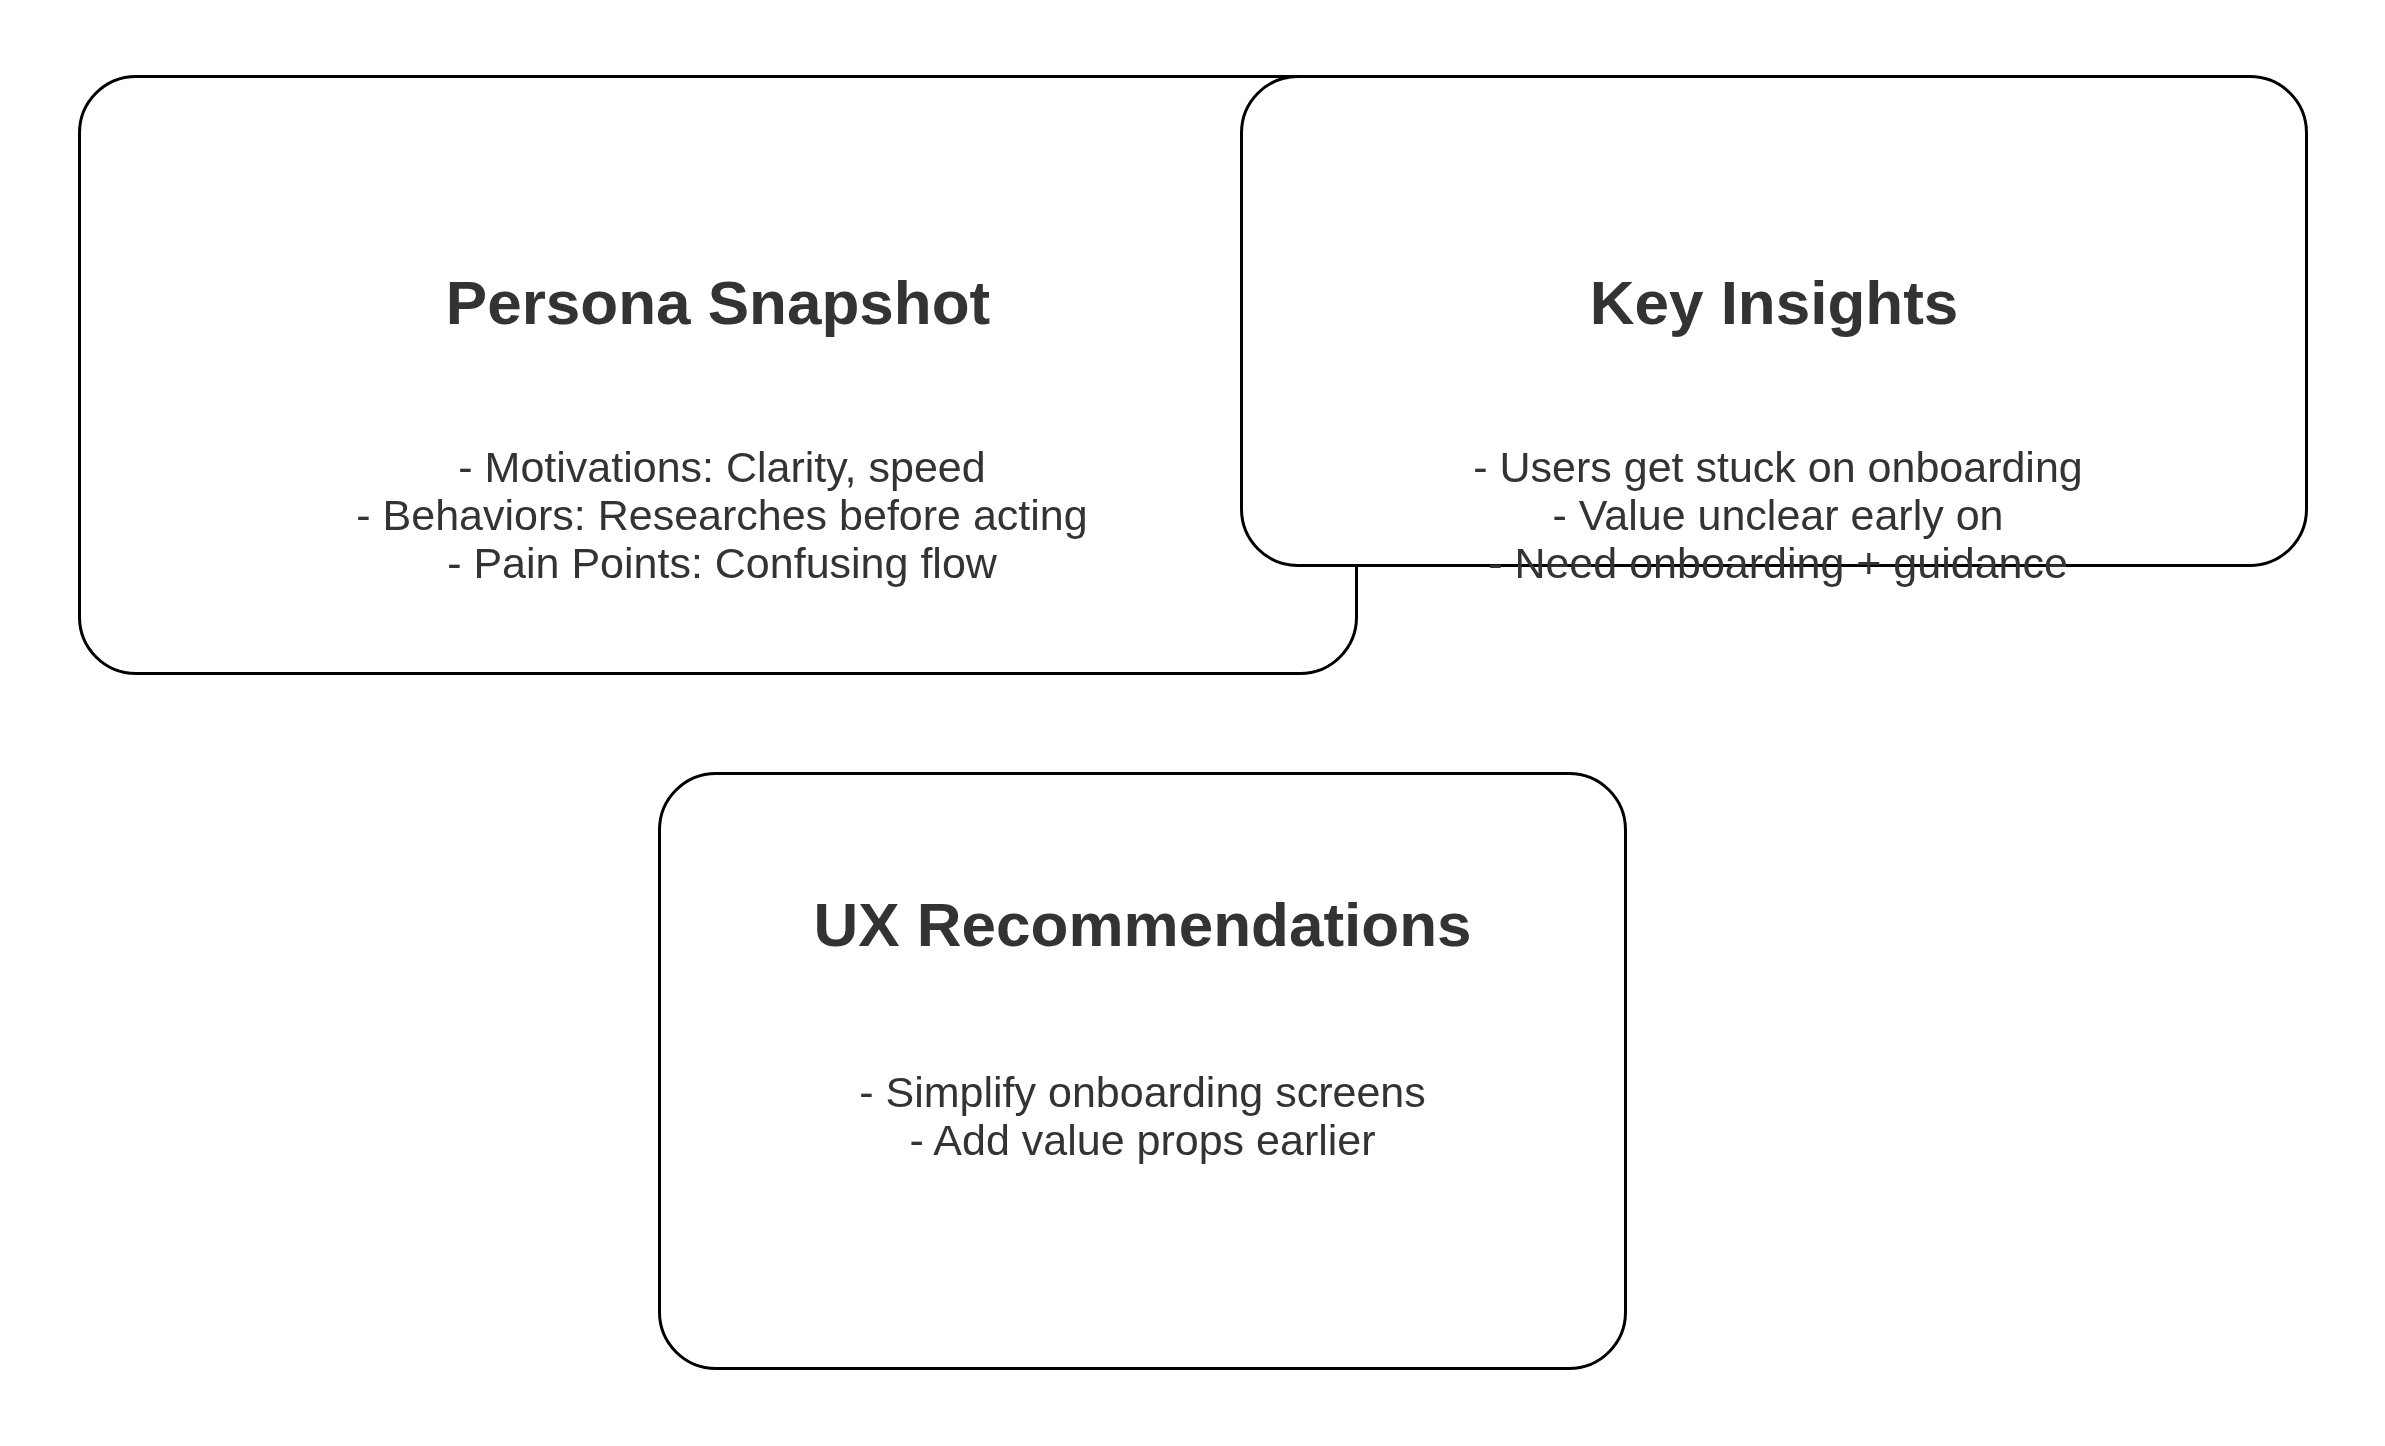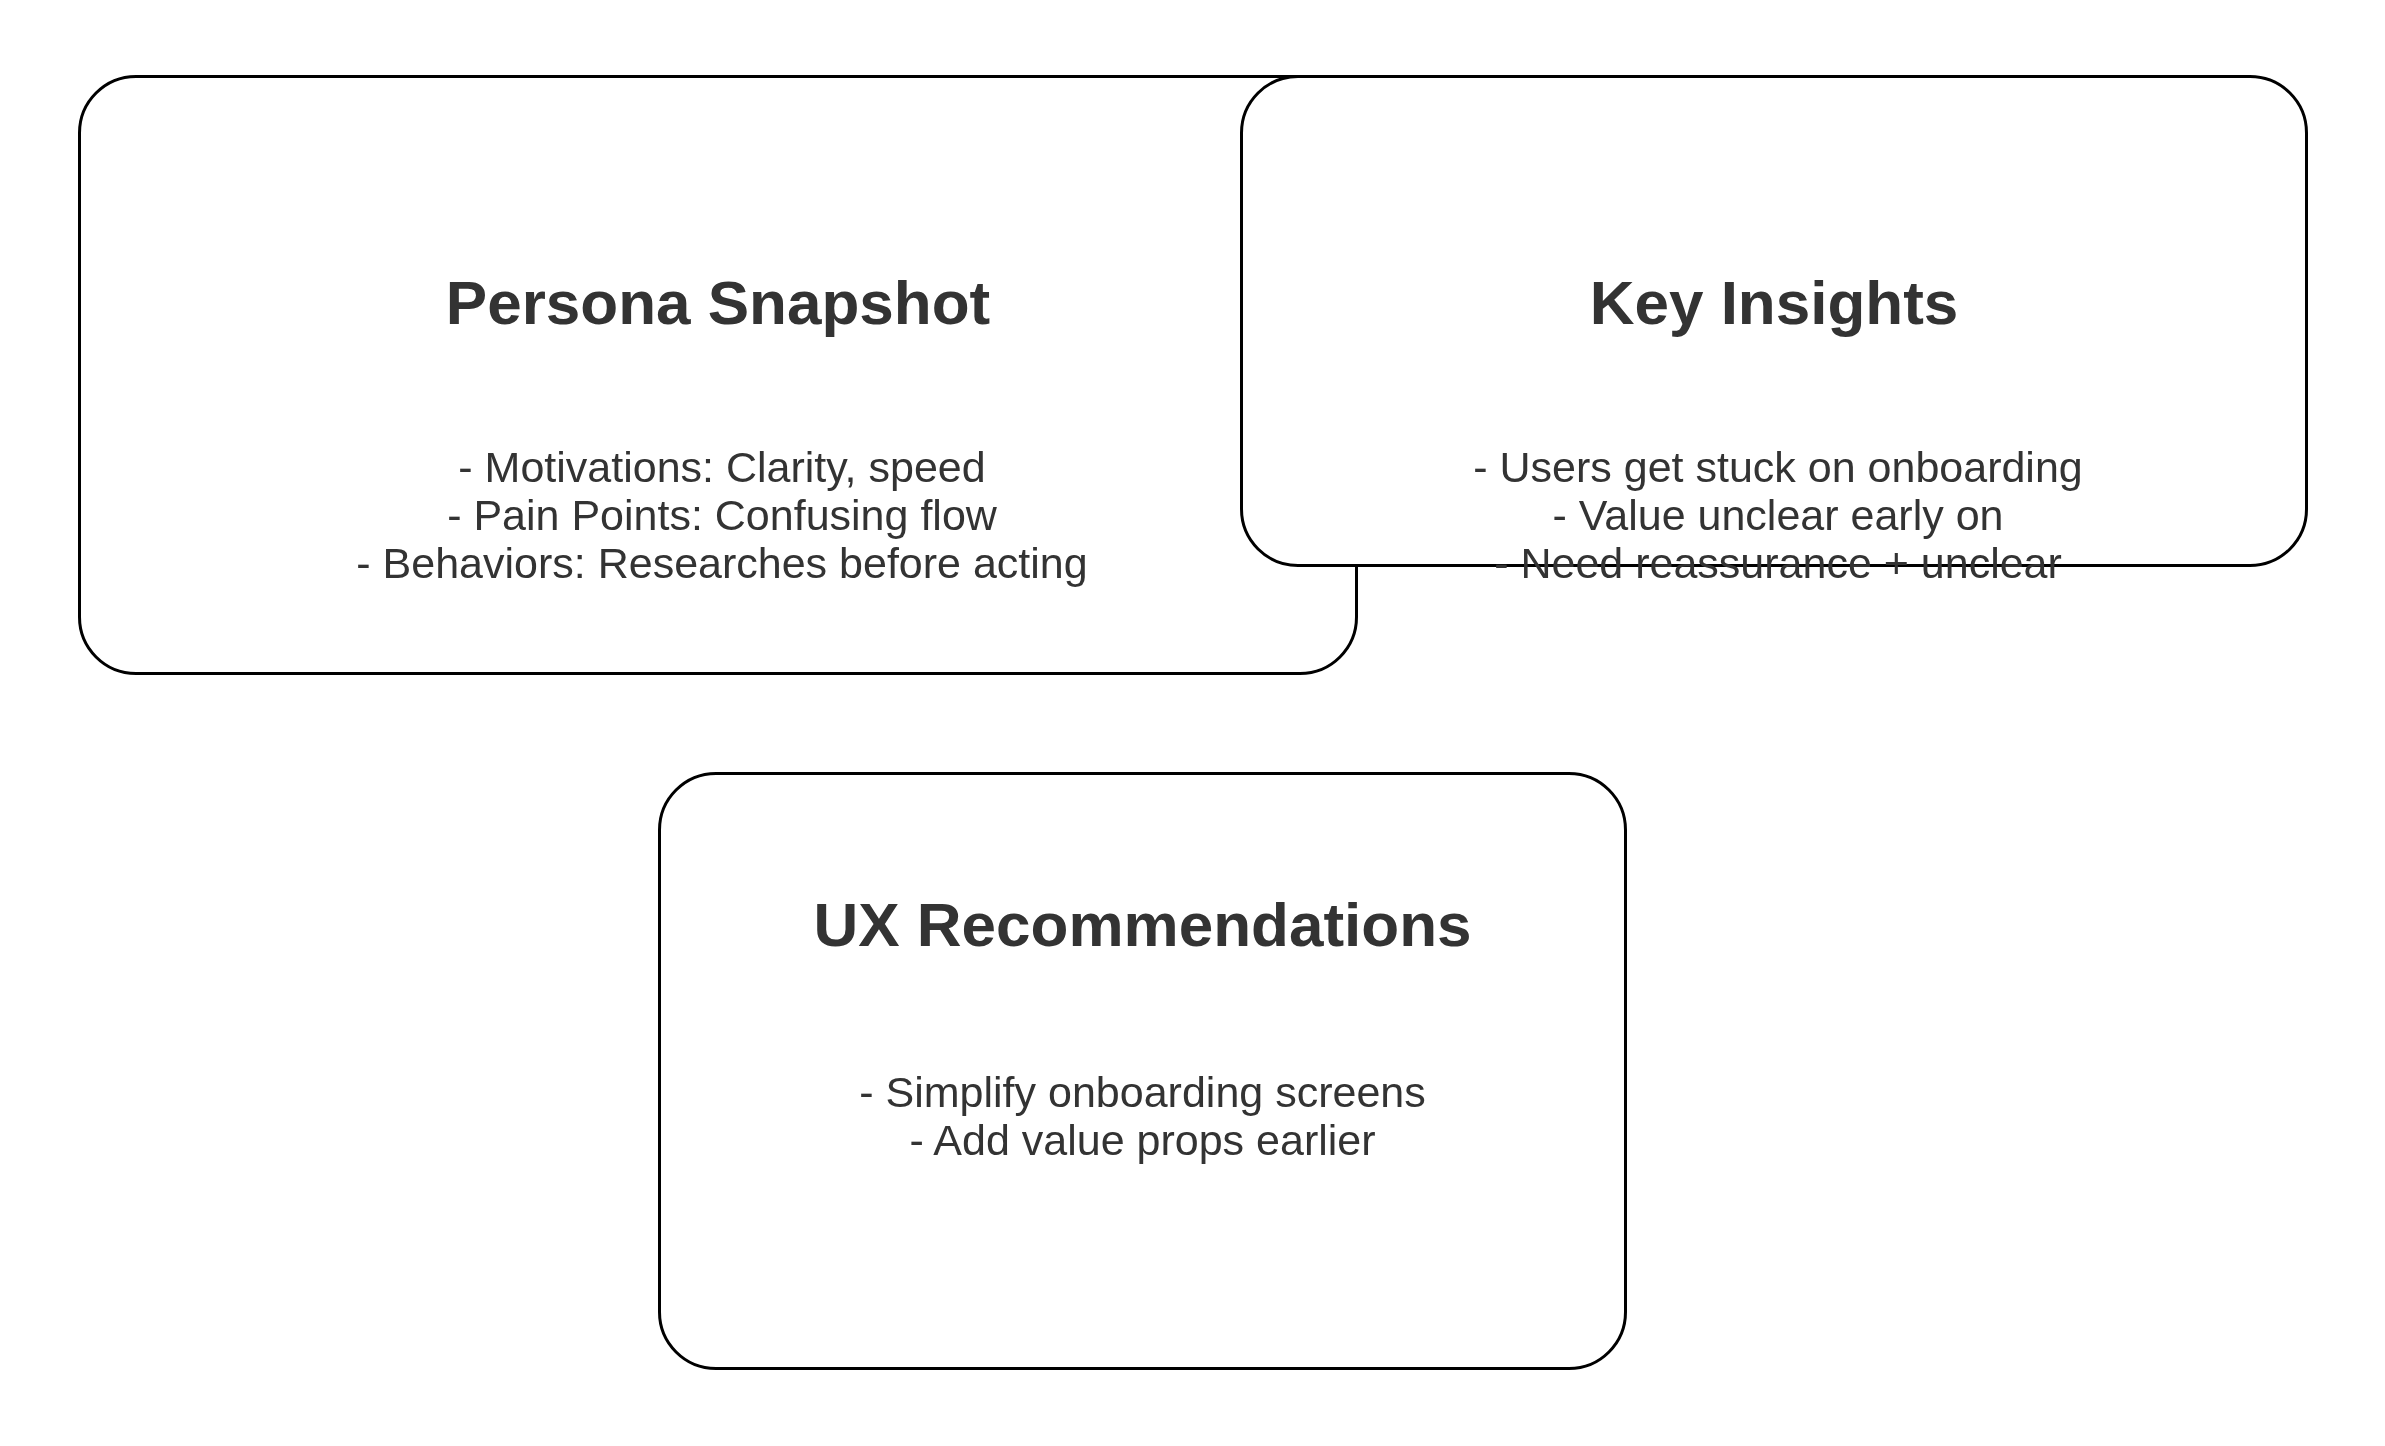--- a/index.html
+++ b/index.html
@@ -56,31 +56,31 @@
 </style>
 </head>
 <body>
 
 <div class="canvas">
 
   <div class="card" id="card-persona">
     <div class="card-title">Persona Snapshot</div>
     <div class="card-bullets">
       <div class="bullet-line">- Motivations: Clarity, speed</div>
+      <div class="bullet-line">- Behaviors: Researches before acting</div>
       <div class="bullet-line">- Pain Points: Confusing flow</div>
-      <div class="bullet-line">- Behaviors: Researches before acting</div>
     </div>
   </div>
 
   <div class="card" id="card-insights">
     <div class="card-title">Key Insights</div>
     <div class="card-bullets">
       <div class="bullet-line">- Users get stuck on onboarding</div>
       <div class="bullet-line">- Value unclear early on</div>
-      <div class="bullet-line">- Need reassurance + unclear</div>
+      <div class="bullet-line">- Need onboarding + guidance</div>
     </div>
   </div>
 
   <div class="card" id="card-ux">
     <div class="card-title">UX Recommendations</div>
     <div class="card-bullets">
       <div class="bullet-line">- Simplify onboarding screens</div>
       <div class="bullet-line">- Add value props earlier</div>
     </div>
   </div>

